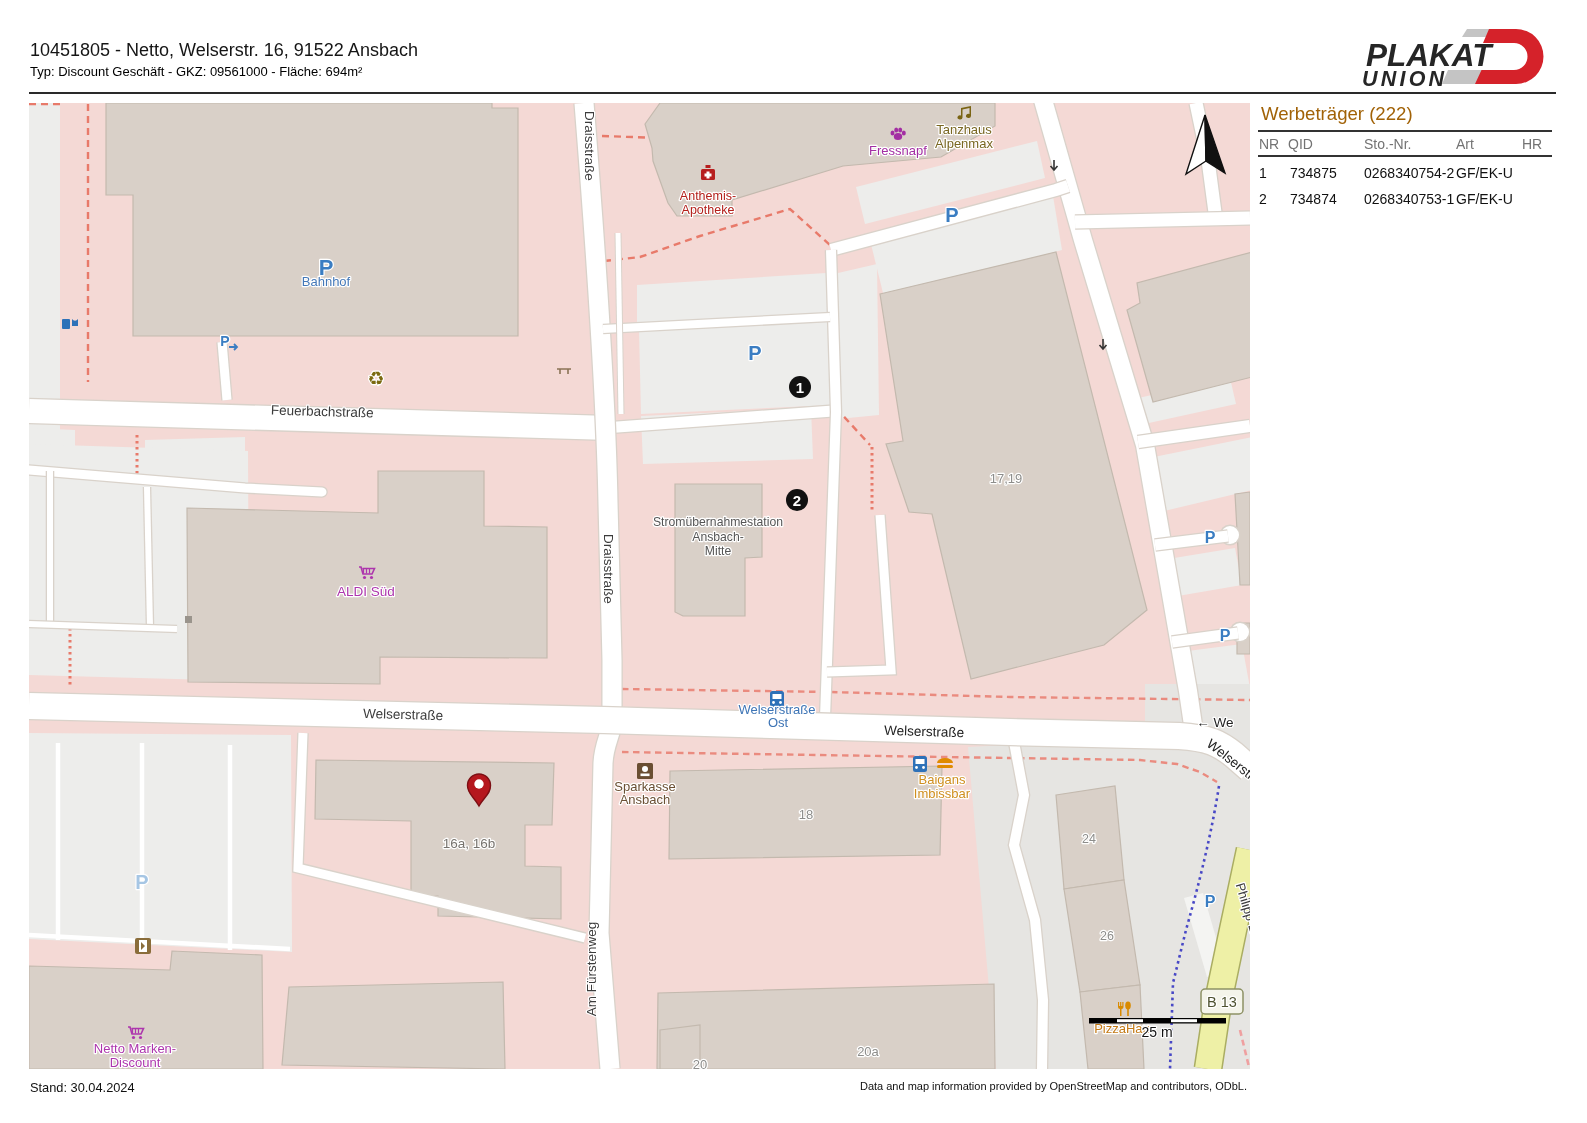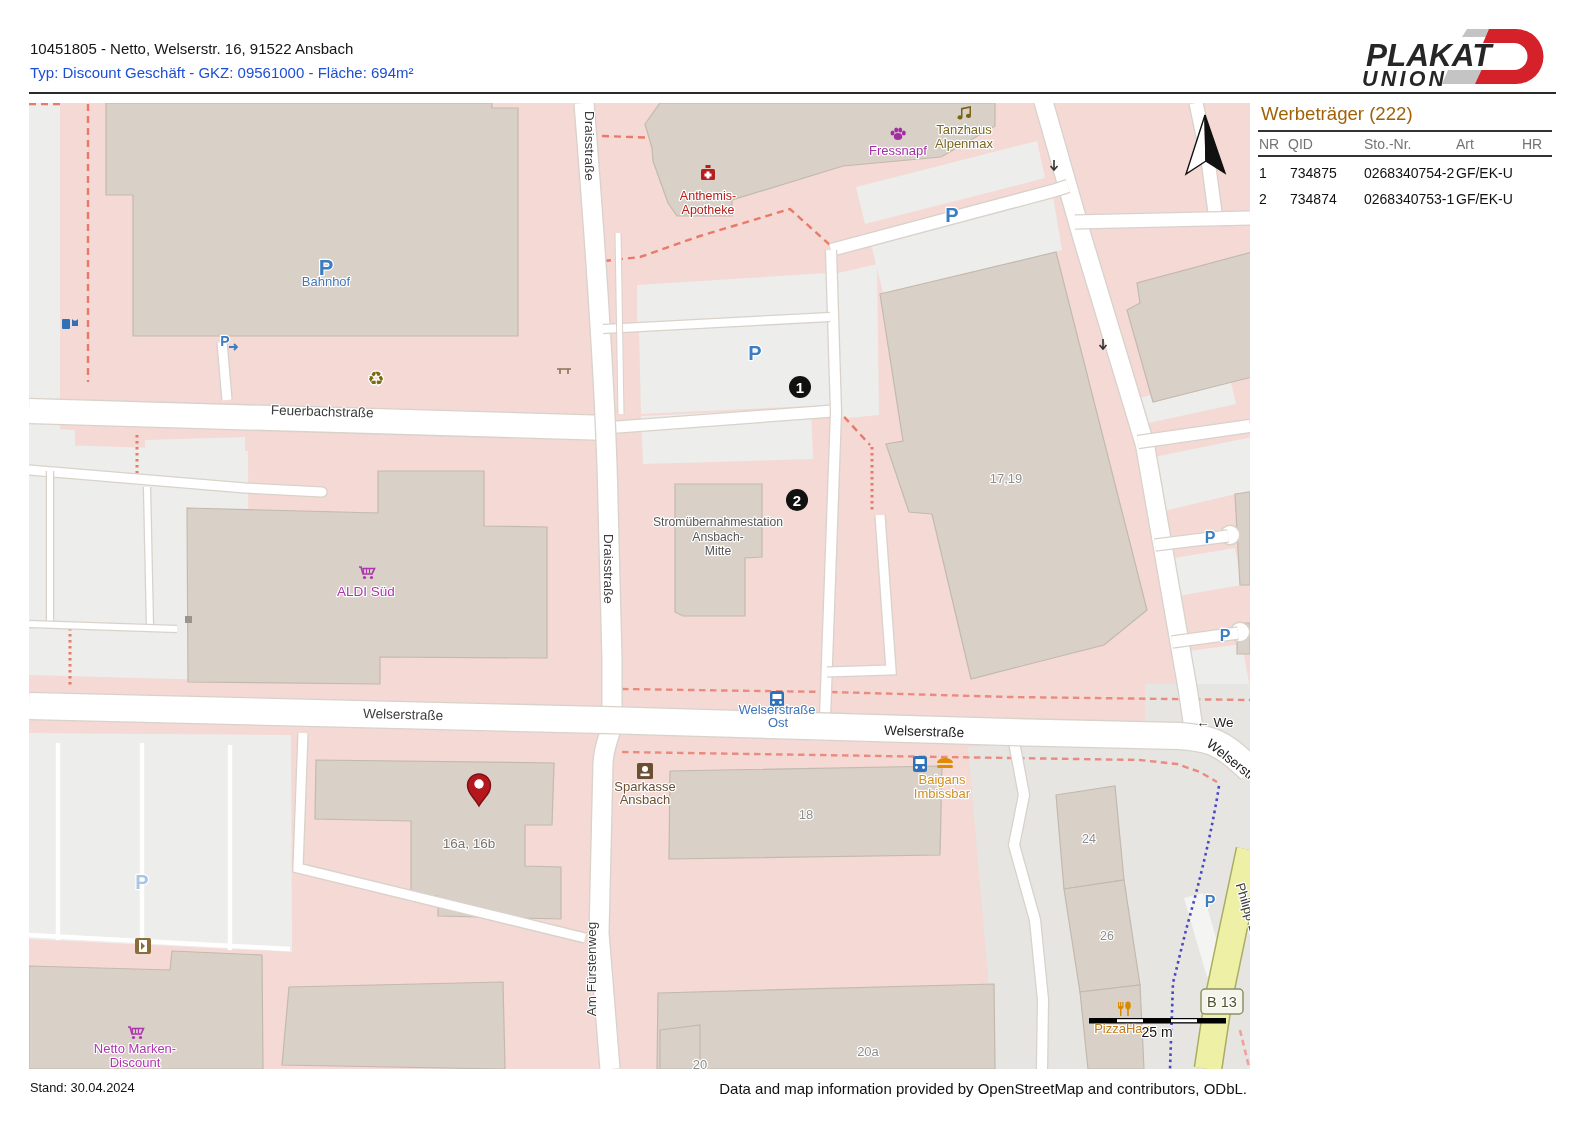--- a/index.html
+++ b/index.html
@@ -1,22 +1,22 @@
 <!DOCTYPE html>
 <html><head>
 <meta charset="utf-8">
 <style>
 html,body{margin:0;padding:0;width:1587px;height:1123px;background:#fff;overflow:hidden}
 *{font-family:"Liberation Sans",sans-serif}
 .abs{position:absolute}
-#hdr1{left:30px;top:40.4px;font-size:15px;color:#151515}
-#hdr2{left:30px;top:64.4px;font-size:15px;color:#1d4ed8}
+#hdr1{left:30px;top:40.4px;font-size:18px;color:#151515}
+#hdr2{left:30px;top:64.4px;font-size:13px;color:#000000}
 #rule{left:29px;top:92px;width:1527px;height:2px;background:#2a2a2a}
 #stand{left:30px;top:1079.5px;font-size:12.8px;color:#111}
-#odbl{left:600px;top:1079.5px;width:647px;font-size:15px;color:#111;text-align:right;white-space:nowrap}
+#odbl{left:600px;top:1079.5px;width:647px;font-size:11px;color:#111;text-align:right;white-space:nowrap}
 #sidetitle{left:1261px;top:102.8px;font-size:18.6px;color:#a16207}
 #l1{left:1258px;top:130px;width:294px;height:1.6px;background:#333}
 #l2{left:1258px;top:155px;width:294px;height:1.6px;background:#333}
 .th{top:136.3px;font-size:14px;color:#737373}
 .r1{top:165.3px;font-size:14px;color:#111}
 .r2{top:191.3px;font-size:14px;color:#111}
 .cNR{left:1259px}.cQID{left:1288px}.cSTO{left:1364px}.cART{left:1456px}.cHR{left:1522px}
 #map{left:29px;top:103px;width:1221px;height:966px}
 </style>
 </head>

